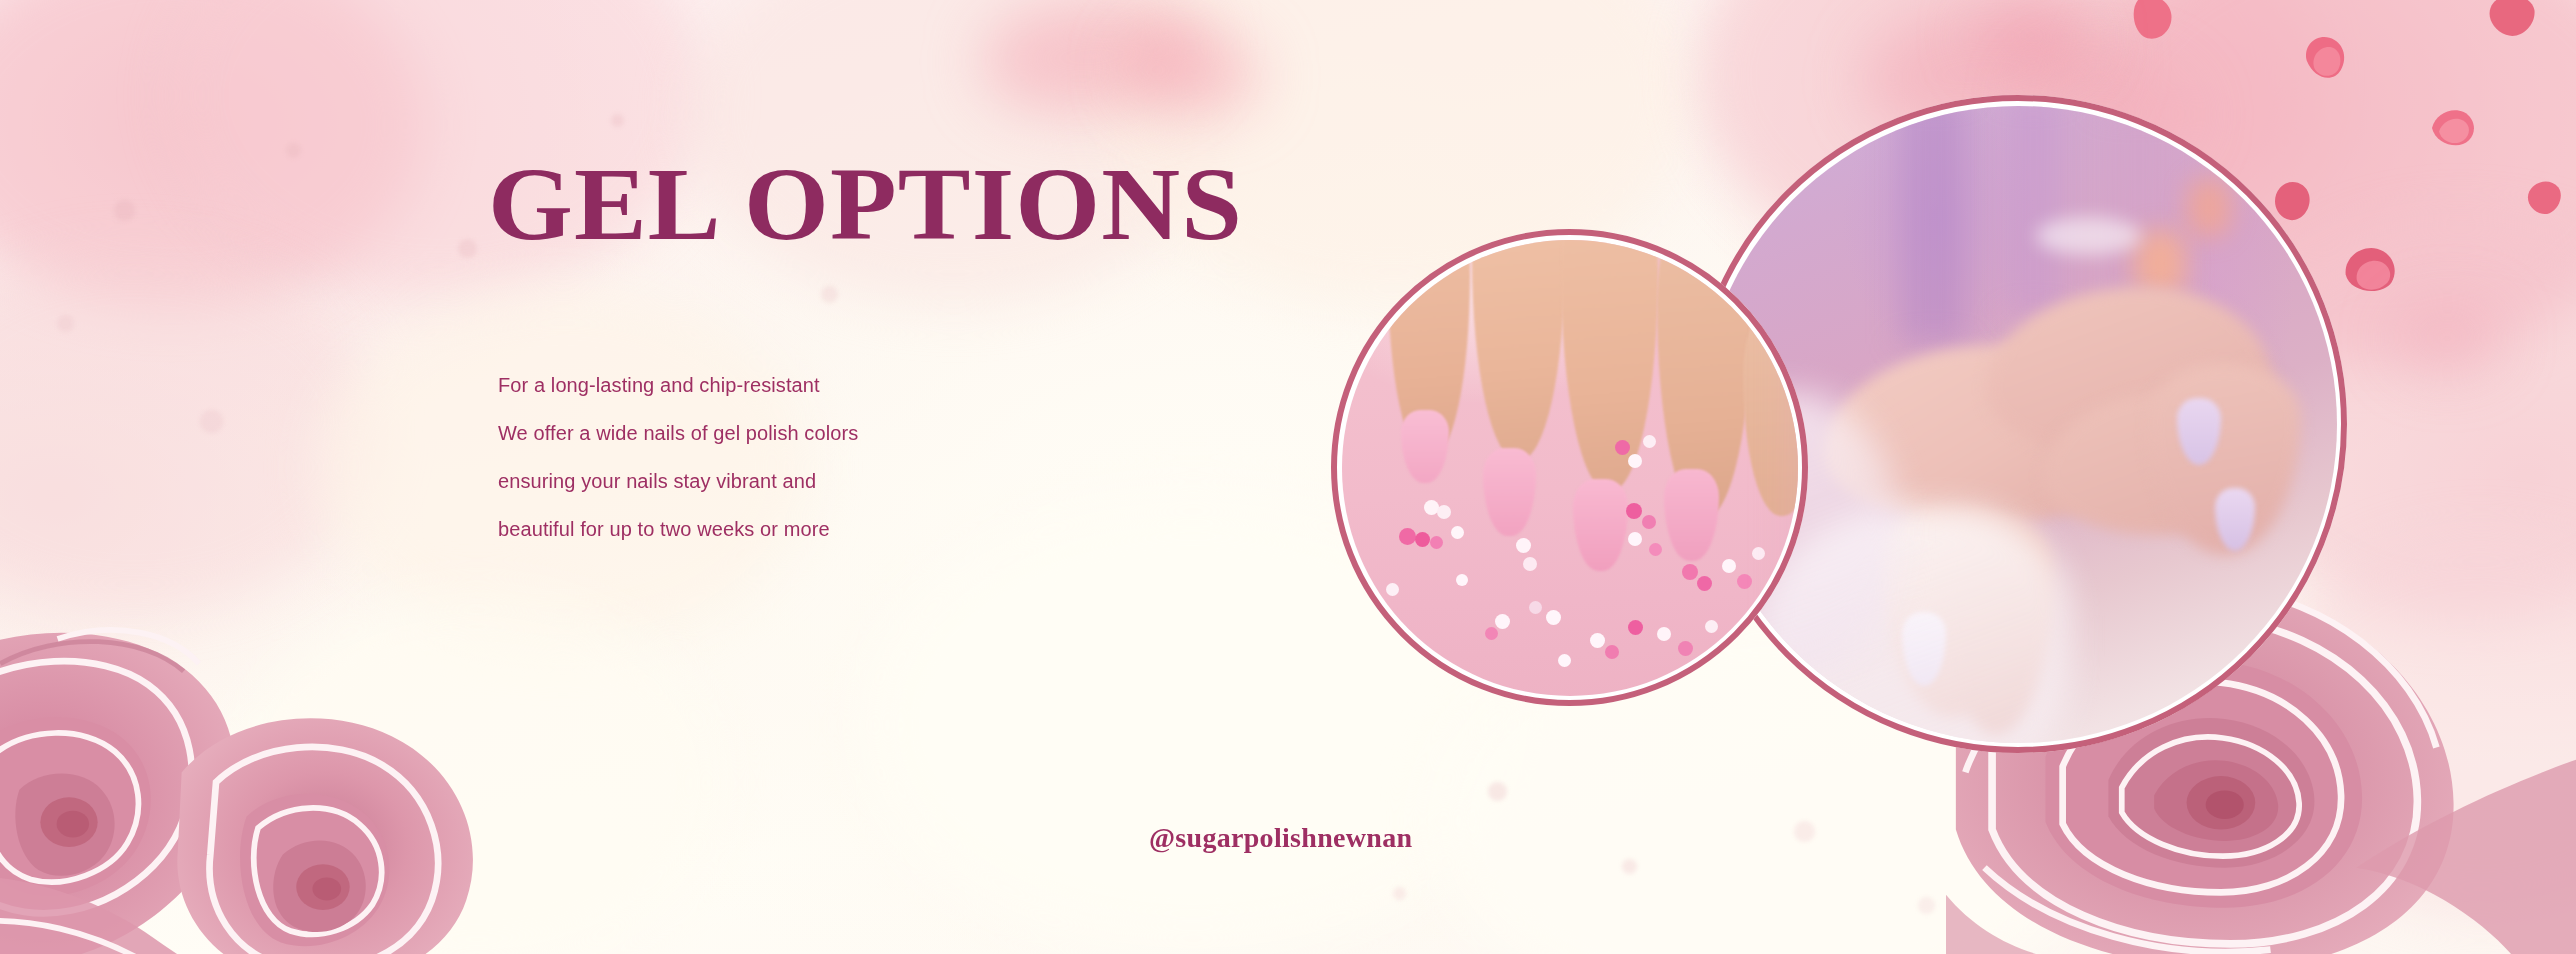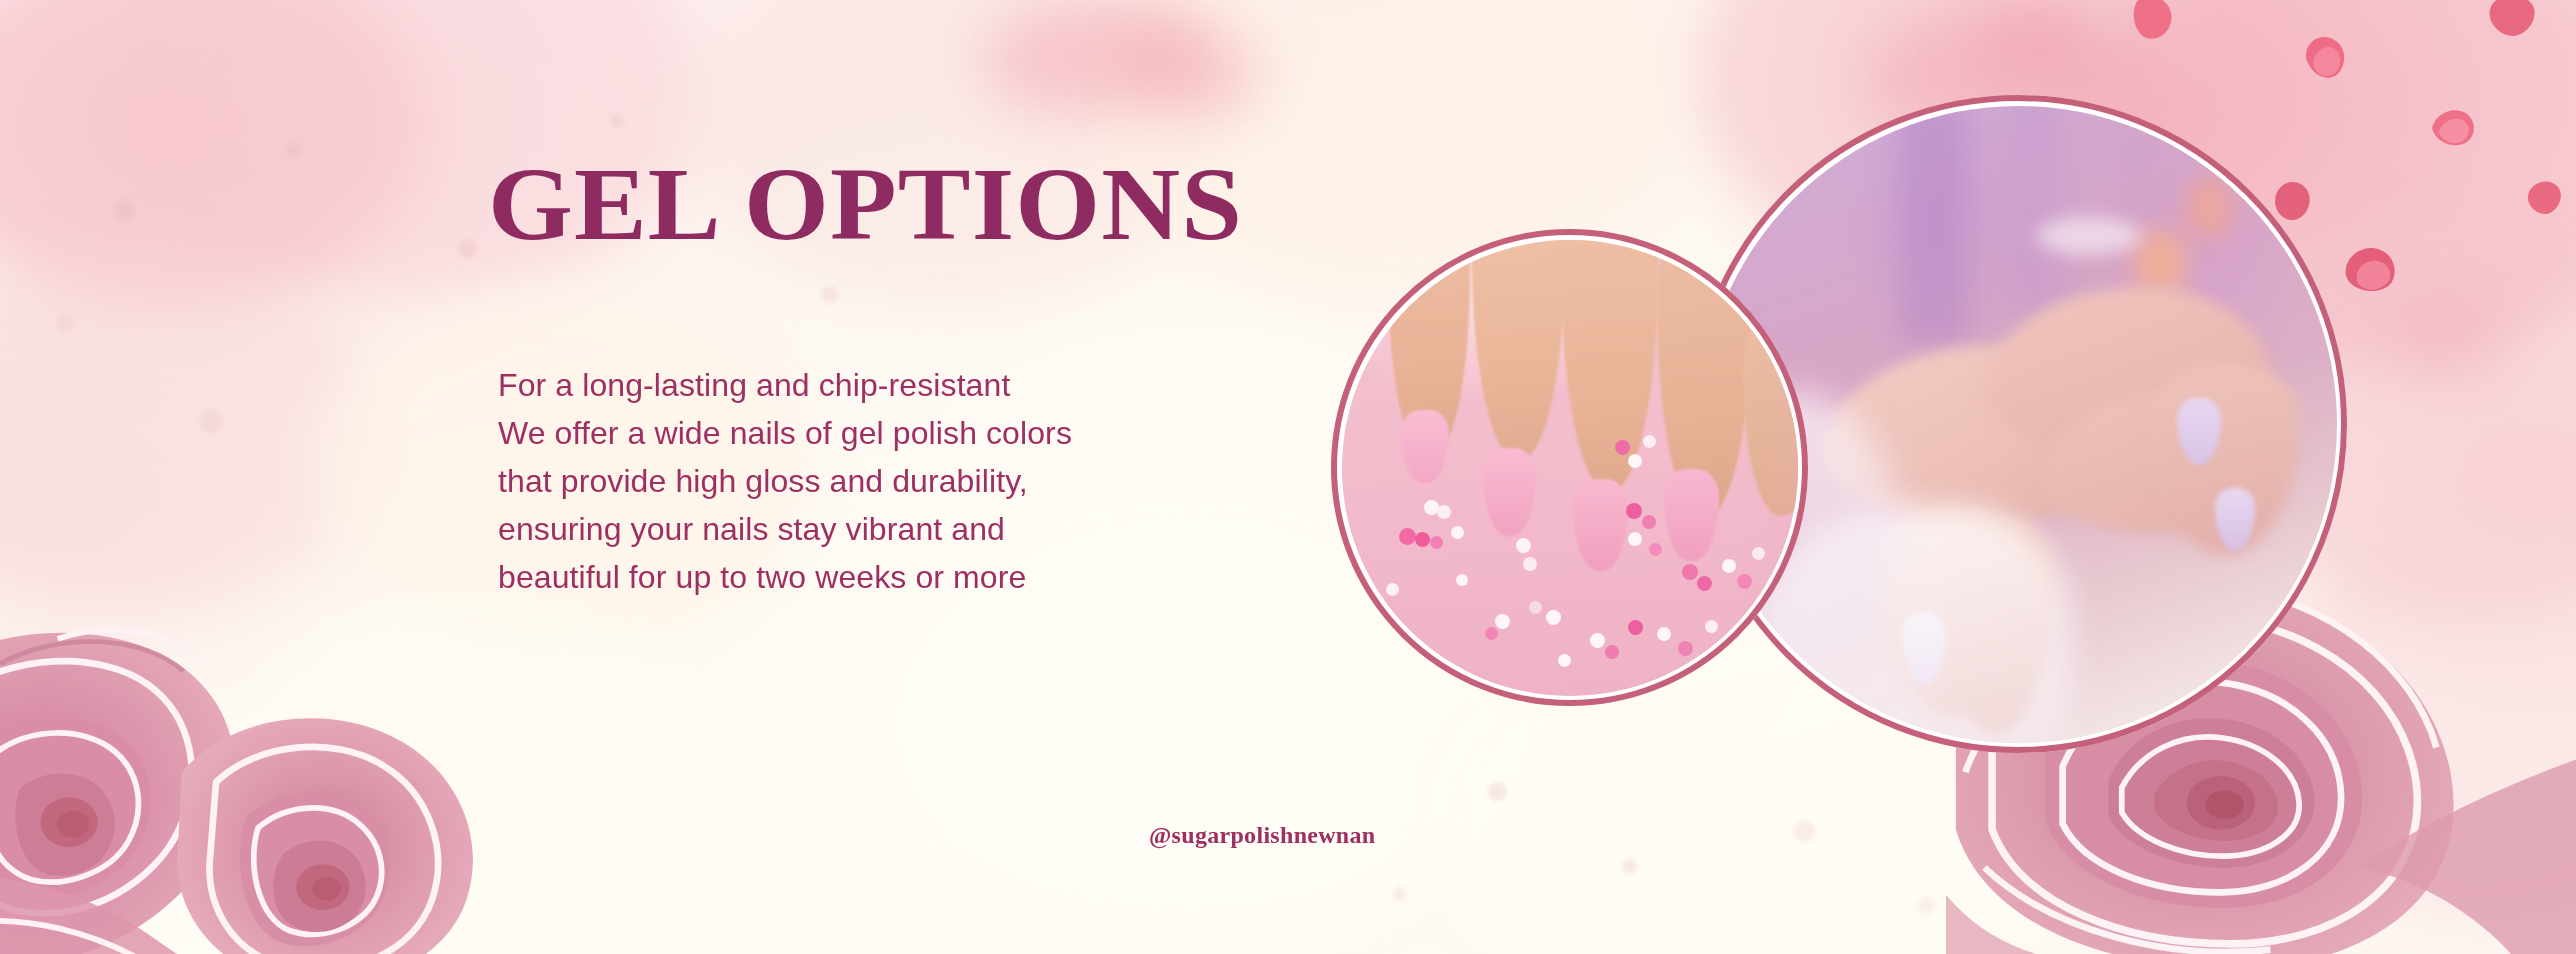--- a/index.html
+++ b/index.html
@@ -39,28 +39,28 @@
     position:absolute;left:488px;top:153px;margin:0;
     font-family:"Liberation Serif", serif;
     font-weight:700;font-size:103px;line-height:1;
     letter-spacing:1px;color:#8e2b60;
     transform:scaleX(1.06);transform-origin:left center;
     white-space:nowrap;
   }
   .body-copy{
     position:absolute;left:498px;top:361px;width:706px;
     font-family:"Liberation Sans", sans-serif;
-    font-size:32px;line-height:48px;color:#9e2f63;
+    font-size:20px;line-height:48px;color:#9e2f63;
     letter-spacing:0.1px;
   }
   .body-copy p{margin:0;}
   .handle{
     position:absolute;left:1149px;top:822px;
     font-family:"Liberation Serif", serif;
-    font-weight:700;font-size:24px;letter-spacing:0.3px;color:#9e2f63;
+    font-weight:700;font-size:28px;letter-spacing:0.3px;color:#9e2f63;
   }
 
   
   .circle-frame{
     position:absolute;border-radius:50%;
     box-sizing:border-box;
     background:#ffffff;
     padding:10.5px;
   }
   .circle-frame::after{
@@ -171,21 +171,20 @@
     <div class="wash" style="left:1975px;top:1.9px;width:114px;height:67px;background:rgba(240,150,170,.45);border-radius:50%;"></div>
     <div class="wash" style="left:2395px;top:305px;width:105px;height:67px;background:rgba(240,160,178,.35);border-radius:50%;"></div>
   </div>
 
 
   <h1 class="headline">GEL OPTIONS</h1>
 
   <div class="body-copy">
     <p>For a long-lasting and chip-resistant</p>
     <p>We offer a wide nails of gel polish colors</p>
-    <p>that provide high gloss and durability,</p>
     <p>ensuring your nails stay vibrant and</p>
     <p>beautiful for up to two weeks or more</p>
   </div>
 
   <div class="handle">@sugarpolishnewnan</div>
 
   <div class="circle-frame" id="circle-large">
     <div class="circle-inner">
 
       <div style="position:absolute;left:200px;top:-9.5px;width:67px;height:248px;background:rgba(176,128,196,.45);filter:blur(15.3px);"></div>

